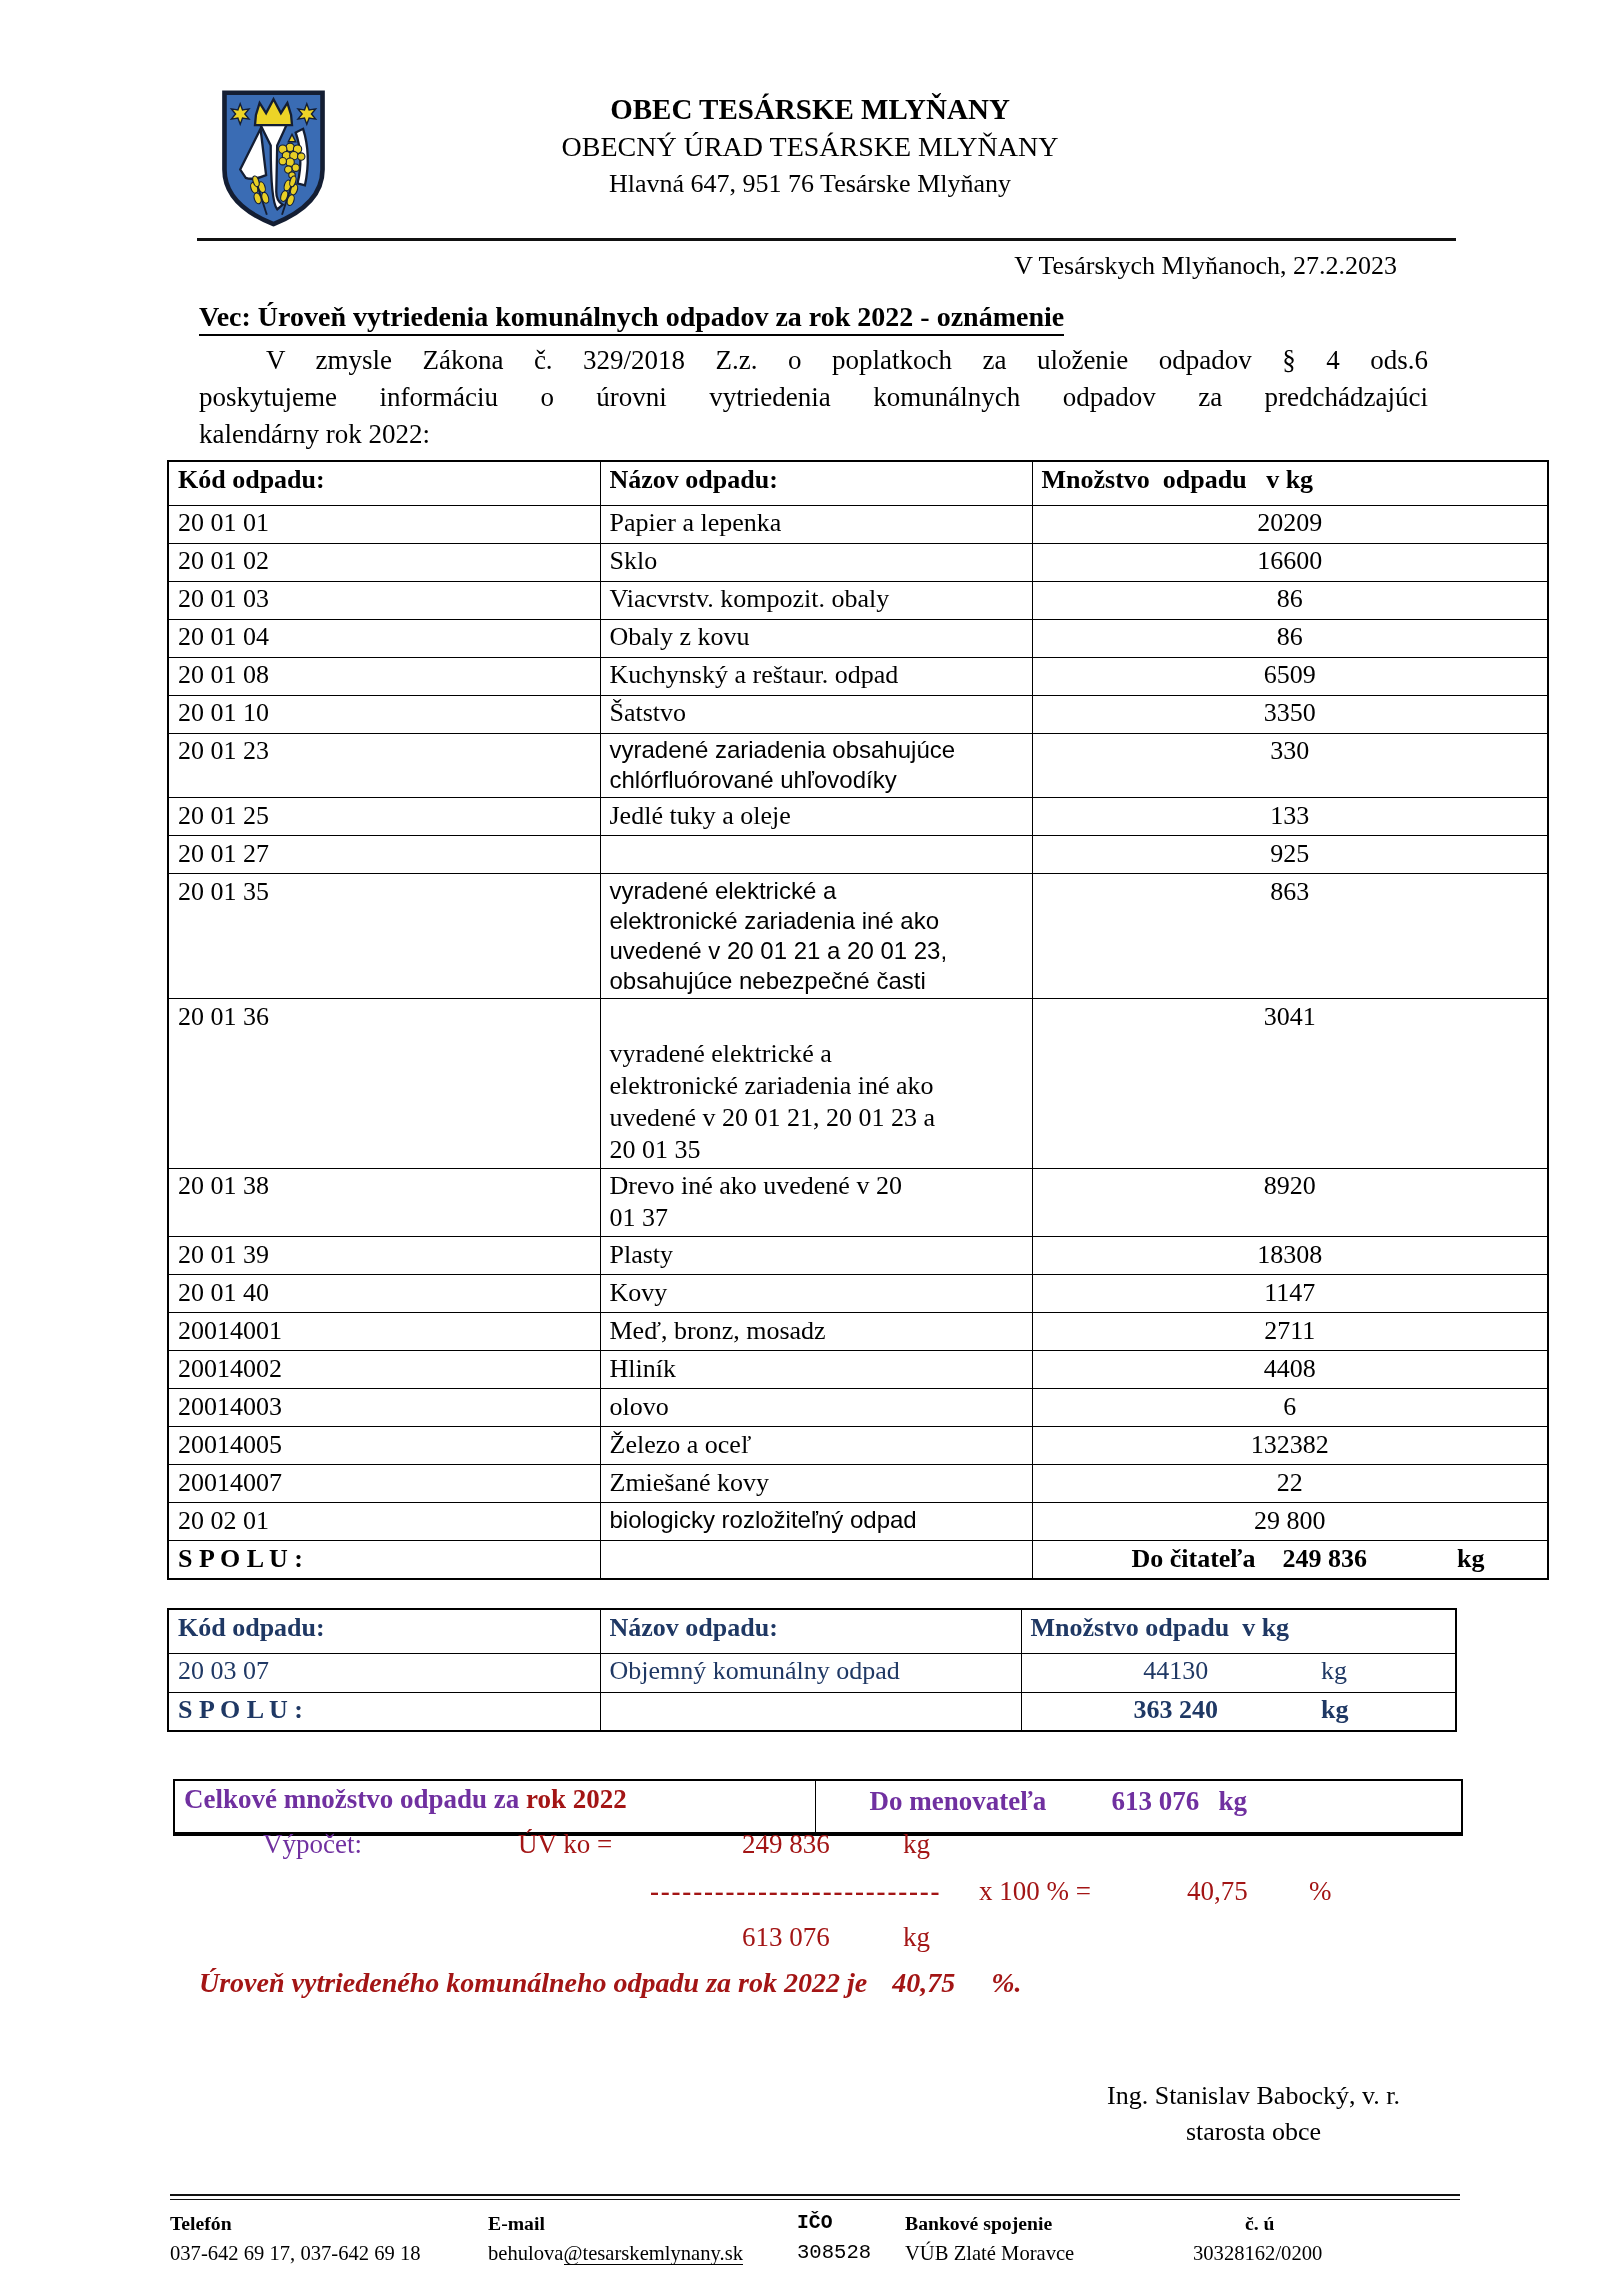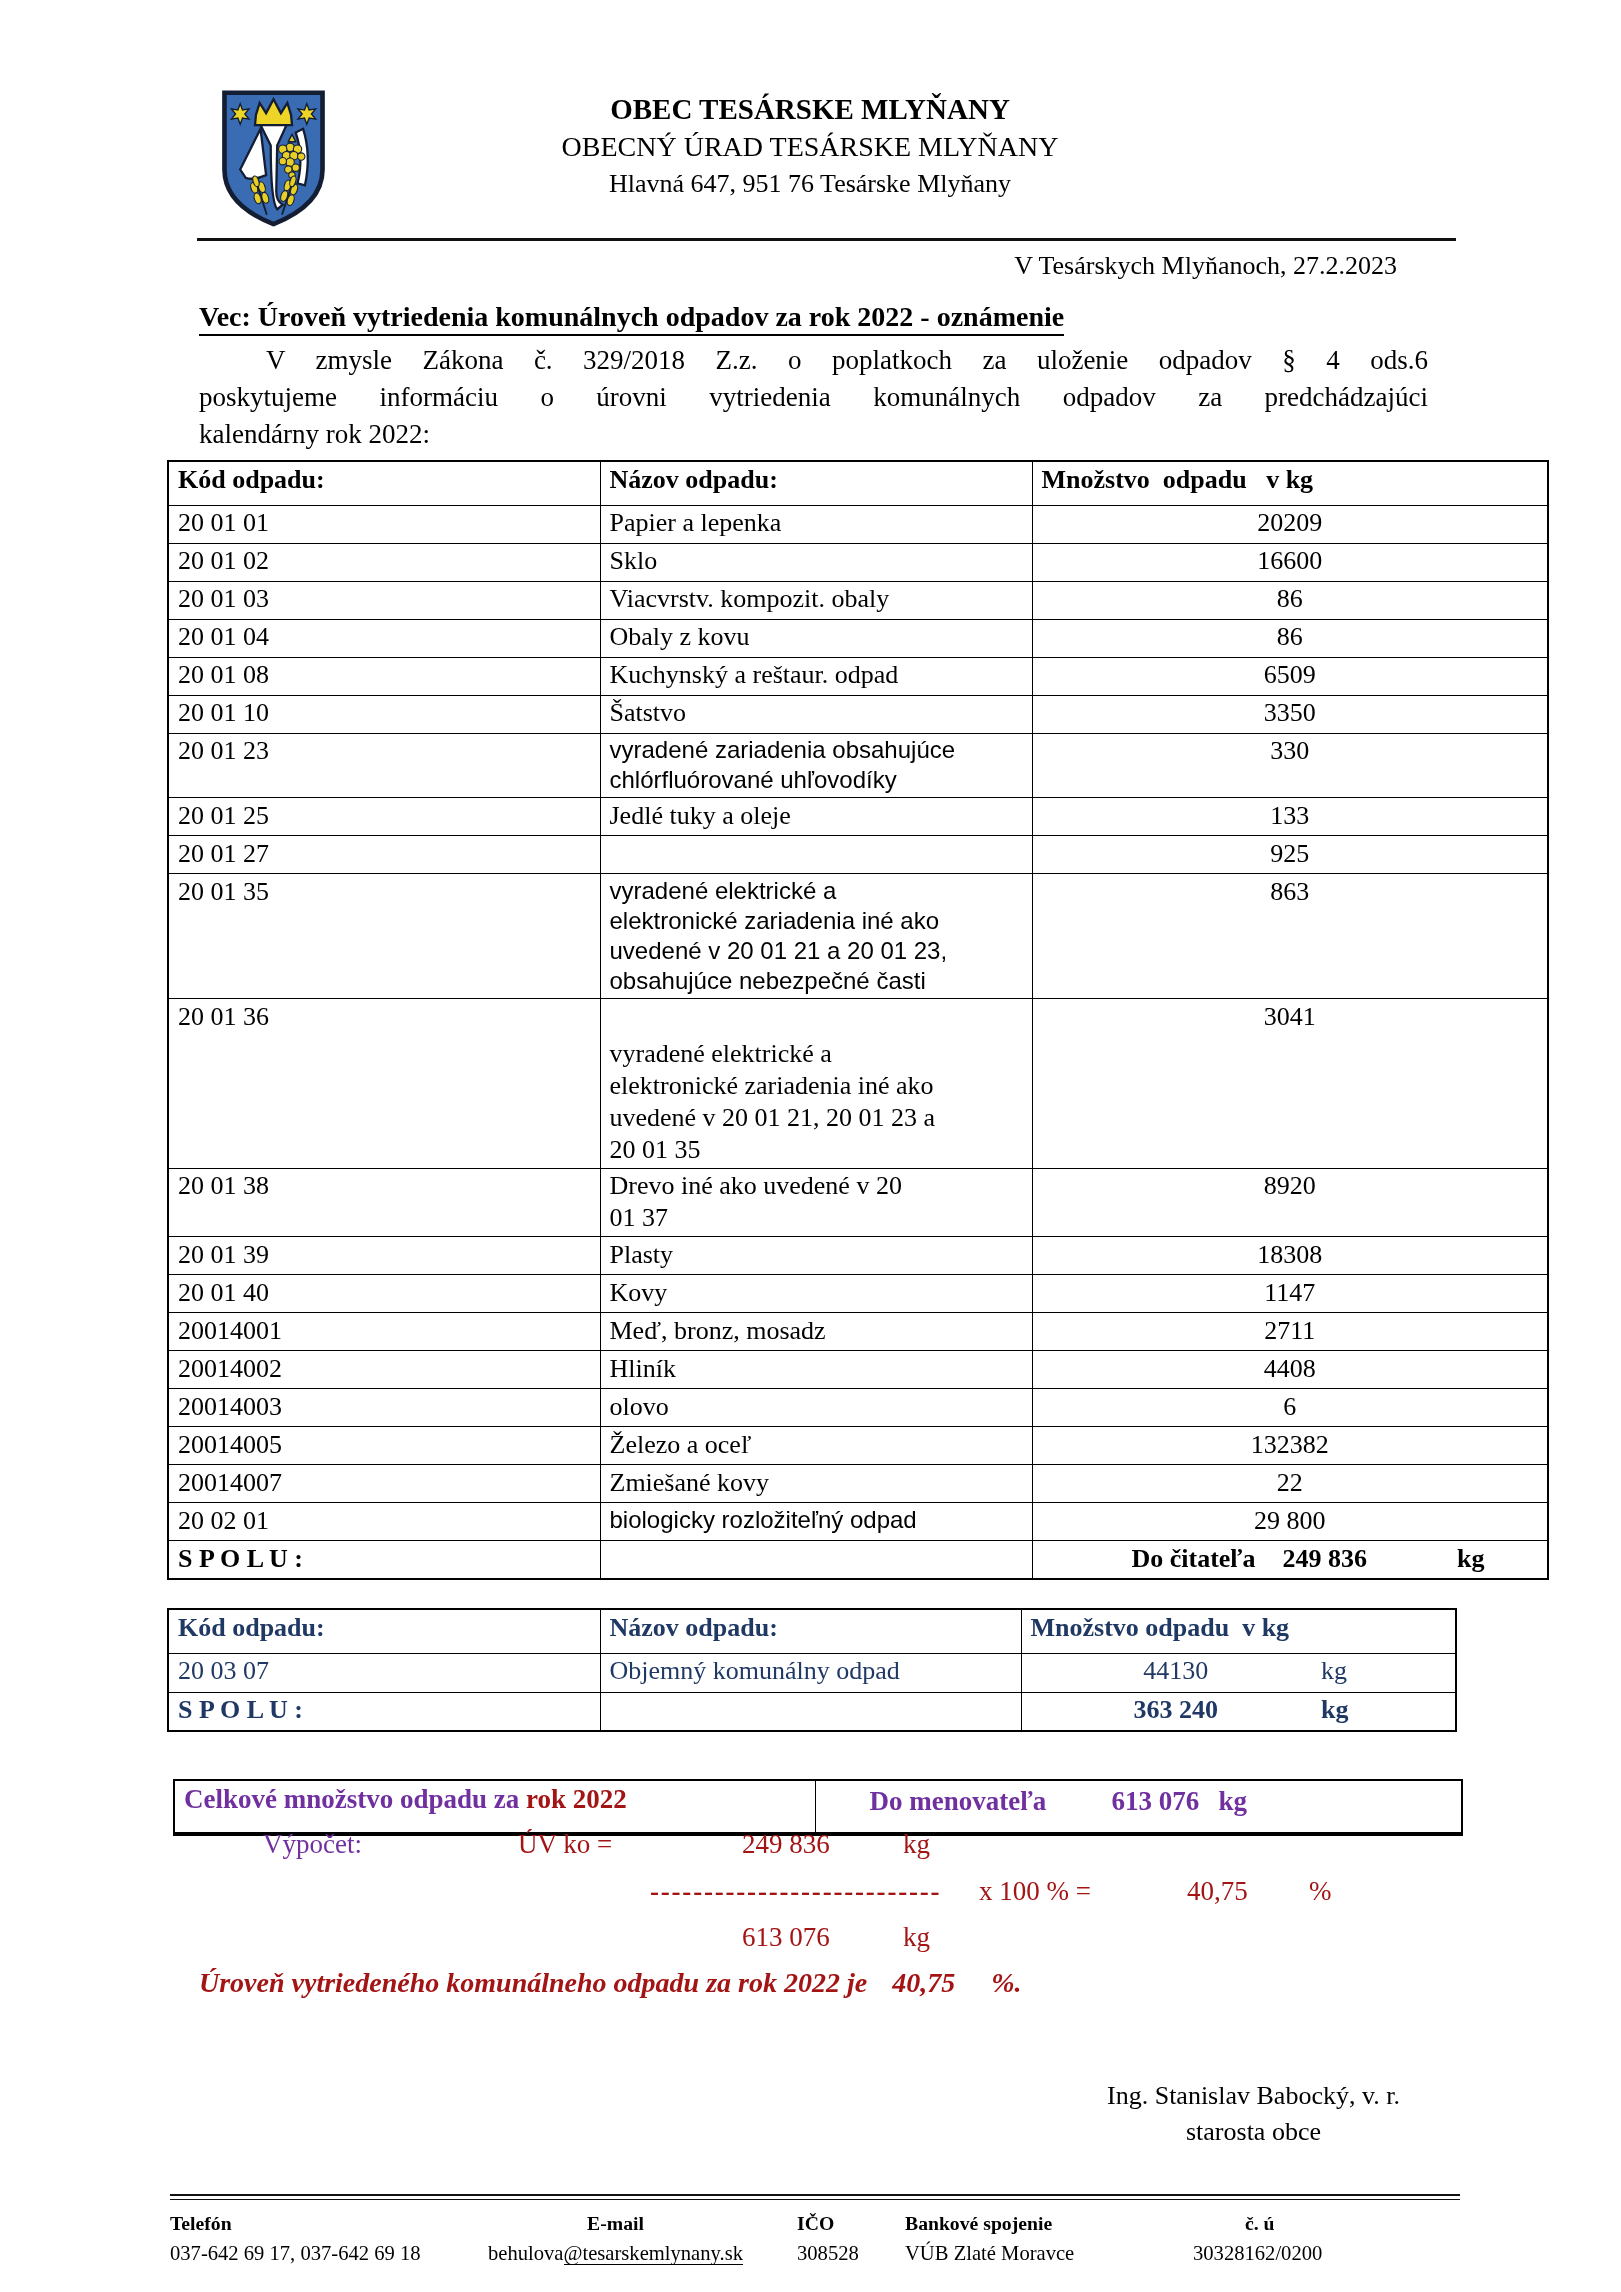--- a/index.html
+++ b/index.html
@@ -79,21 +79,21 @@
   #result{left:199px;top:1967px;font-size:28px;font-weight:bold;font-style:italic;color:#a31515;}
   #result .rv{margin-left:25px;}
   #result .ru{margin-left:36px;}
 
   
   #signature{left:985px;top:2078px;width:537px;text-align:center;font-size:26px;line-height:36px;}
   #footrule{left:170px;top:2194px;width:1290px;height:2.7px;border-top:2.7px solid #111;border-bottom:1.8px solid #111;}
   .fcol{position:absolute;top:2209px;}
   .fcol .flabel{font-weight:bold;font-size:19.7px;line-height:29px;}
   .fcol .fvalue{font-size:20.6px;line-height:30px;white-space:nowrap;}
-  #fcol-phone{left:170px;} #fcol-email{left:488px;text-align:center;} #fcol-ico{left:797px;}
+  #fcol-phone{left:170px;} #fcol-email{left:488px;} #fcol-ico{left:797px;font-family:Liberation Mono, monospace;}
   #fcol-bank{left:905px;} #fcol-acct{left:1193px;}
   #fcol-acct .flabel{padding-left:52px;}
   .email-underlined{border-bottom:1.8px solid #000;}
 </style>
 </head>
 <body>
 
 <div id="page">
 
   <svg id="logo" class="abs" viewBox="0 0 120 150">

